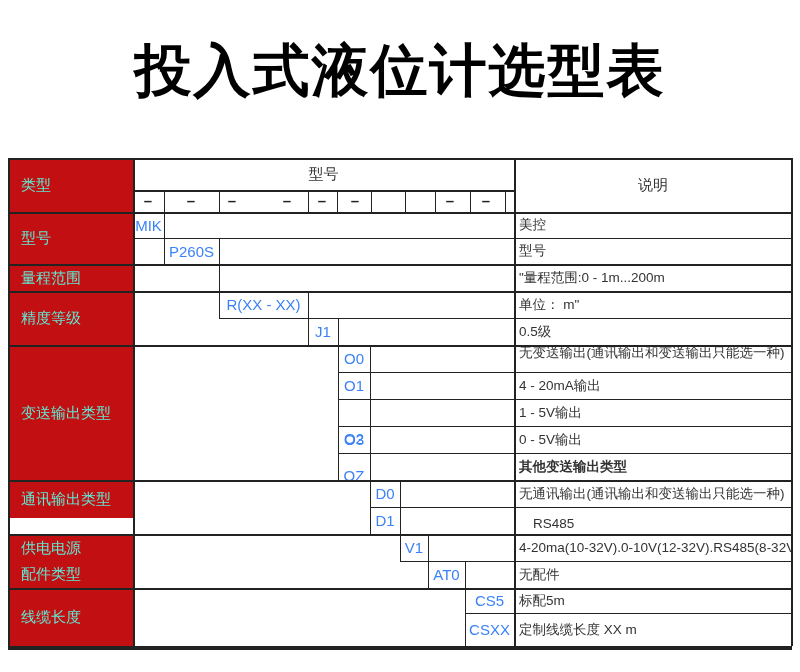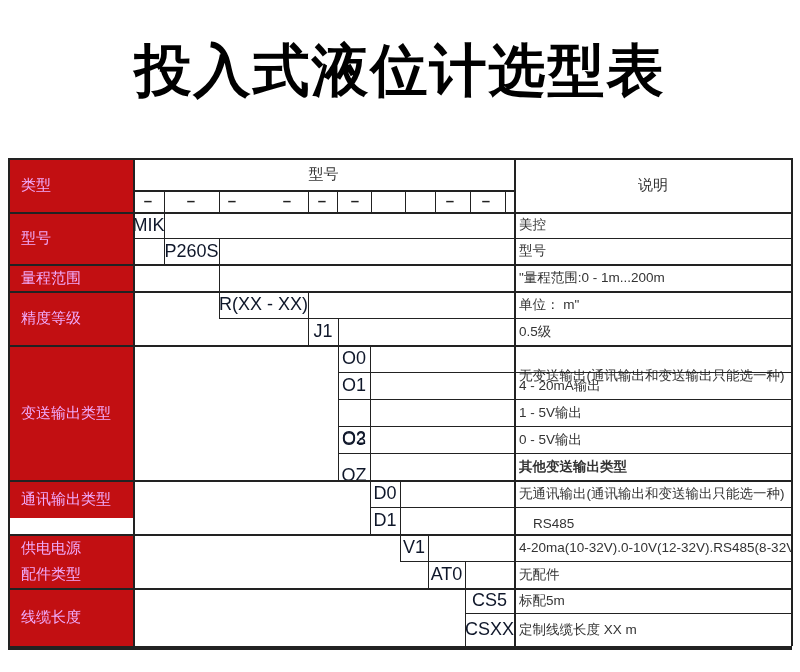--- a/index.html
+++ b/index.html
@@ -3,23 +3,23 @@
 <meta charset="utf-8">
 <style>
   html,body{margin:0;padding:0;background:#ffffff;}
   #stage{position:relative;width:800px;height:672px;background:#fff;overflow:hidden;
          font-family:"Liberation Sans","DejaVu Sans",sans-serif;color:#333;}
   #title{position:absolute;left:0;top:28px;width:800px;height:84px;line-height:84px;
          text-align:center;font-size:57px;font-weight:900;color:#000;letter-spacing:2px;
          font-family:"DejaVu Sans","Liberation Sans",sans-serif;}
   .cell{position:absolute;box-sizing:border-box;display:flex;align-items:center;}
   .center{justify-content:center;text-align:center;}
-  .redcell{background:#c20f12;color:#f0abfc;}
+  .redcell{background:#c20f12;color:#5eead4;}
   .label{padding-left:13px;font-size:15px;white-space:pre-line;line-height:26px;}
-  .code{font-size:18px;color:#0f172a;justify-content:center;}
+  .code{font-size:15px;color:#3b82f6;justify-content:center;}
   .desc{font-size:13.5px;color:#333;padding-left:5px;white-space:nowrap;overflow:hidden;}
   .hdr{font-size:15px;color:#333;}
   .line{position:absolute;background:#222;}
   .dash{position:absolute;top:190px;height:22px;line-height:22px;width:20px;margin-left:-10px;
         text-align:center;font-size:15px;font-weight:bold;color:#222;}
 </style>
 </head>
 <body>
 
 <div id="stage">
@@ -47,21 +47,21 @@
       <div class="cell code" style="left: 133px; top: 212px; width: 31px; height: 26px;">MIK</div>
       <div class="cell desc" style="left: 514px; top: 212px; width: 278px; height: 26px;">美控</div>
       <div class="cell code" style="left: 164px; top: 238px; width: 55px; height: 26px;">P260S</div>
       <div class="cell desc" style="left: 514px; top: 238px; width: 278px; height: 26px;">型号</div>
       <div class="cell desc" style="left: 514px; top: 264px; width: 278px; height: 27px;">"量程范围:0 - 1m...200m</div>
       <div class="cell code" style="left: 219px; top: 291px; width: 89px; height: 27px;">R(XX - XX)</div>
       <div class="cell desc" style="left: 514px; top: 291px; width: 278px; height: 27px;">单位： m"</div>
       <div class="cell code" style="left: 308px; top: 318px; width: 30px; height: 27px;">J1</div>
       <div class="cell desc" style="left: 514px; top: 318px; width: 278px; height: 27px;">0.5级</div>
       <div class="cell code" style="left: 338px; top: 345px; width: 32px; height: 27px;">O0</div>
-      <div class="cell desc" style="left: 514px; top: 362px; width: 278px; height: 27px;">无变送输出(通讯输出和变送输出只能选一种)</div>
+      <div class="cell desc" style="left: 514px; top: 339px; width: 278px; height: 27px;">无变送输出(通讯输出和变送输出只能选一种)</div>
       <div class="cell code" style="left: 338px; top: 372px; width: 32px; height: 27px;">O1</div>
       <div class="cell desc" style="left: 514px; top: 372px; width: 278px; height: 27px;">4 - 20mA输出</div>
       <div class="cell code" style="left: 338px; top: 399px; width: 32px; height: 27px; margin-top: 26px;">O2</div>
       <div class="cell desc" style="left: 514px; top: 399px; width: 278px; height: 27px;">1 - 5V输出</div>
       <div class="cell code" style="left: 338px; top: 426px; width: 32px; height: 27px;">O3</div>
       <div class="cell desc" style="left: 514px; top: 426px; width: 278px; height: 27px;">0 - 5V输出</div>
       <div class="cell code" style="left: 338px; top: 453px; width: 32px; height: 45px;">OZ</div>
       <div class="cell desc" style="left: 514px; top: 453px; width: 336px; height: 27px; font-weight: bold;">其他变送输出类型</div>
       <div class="cell code" style="left: 370px; top: 480px; width: 30px; height: 27px; text-align: right;">D0</div>
       <div class="cell desc" style="left: 514px; top: 480px; width: 278px; height: 27px;">无通讯输出(通讯输出和变送输出只能选一种)</div>

